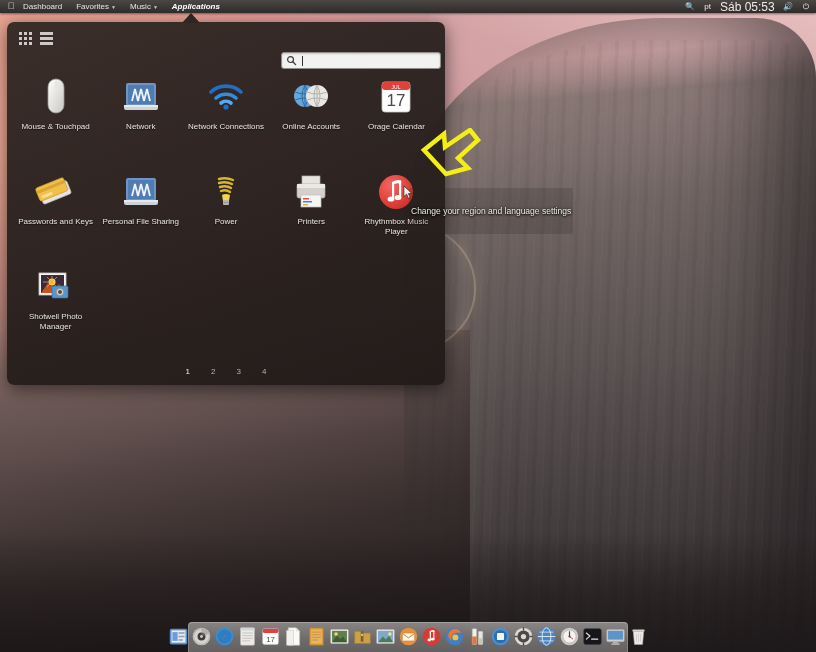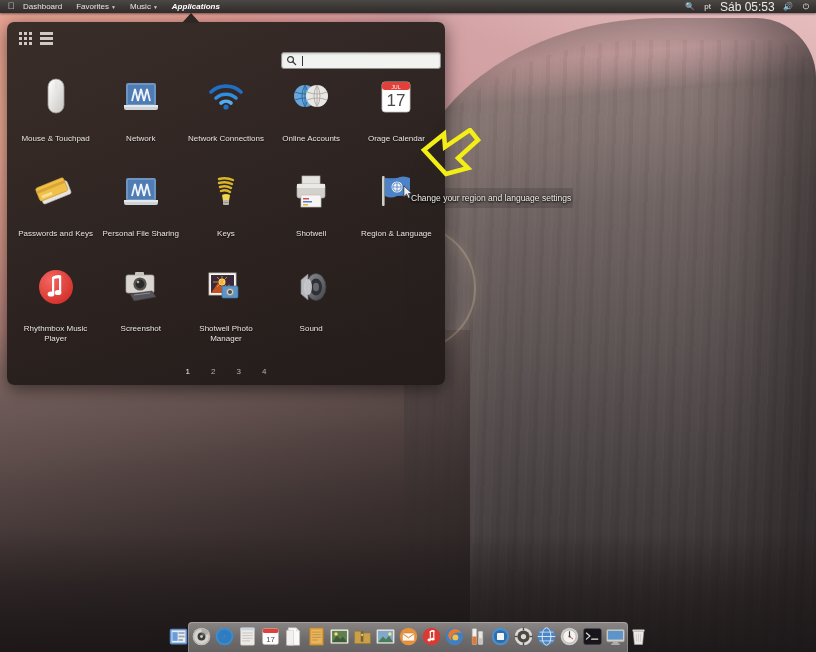--- a/index.html
+++ b/index.html
@@ -136,40 +136,40 @@
     grid-template-columns: repeat(5, 1fr);
     grid-template-rows: 95px 95px 95px;
     padding: 0 6px;
   }
   .app-cell {
     display: flex; flex-direction: column; align-items: center;
     padding-top: 4px; cursor: pointer;
   }
   .app-icon { width: 46px; height: 46px; position: relative; }
   .app-label {
-    margin-top: 14px; text-align: center; font-size: 8px; line-height: 10px;
+    margin-top: 2px; text-align: center; font-size: 8px; line-height: 10px;
     color: #e9e5e1; width: 78px;
     text-shadow: 0 1px 1px rgba(0,0,0,.7);
   }
 
   
   #pager {
     position: absolute; left: 0; bottom: 8px; width: 438px;
     display: flex; justify-content: center; gap: 15px;
     font-size: 8px; color: #b9b1ab;
   }
   #pager span { cursor: pointer; padding: 1px 3px; }
   #pager span.active { color: #efe9e4; }
 
   
   #tooltip {
     position: absolute; left: 409px; top: 188px; z-index: 60;
     font-size: 8.5px; color: #f0eee9; white-space: nowrap;
     text-shadow: 0 1px 2px rgba(0,0,0,.95), 0 0 3px rgba(0,0,0,.9);
-    background: rgba(40,34,32,.20); padding: 5px 2px; border-radius: 2px;
+    background: rgba(40,34,32,.20); padding: 18px 2px; border-radius: 2px;
   }
   
   #cursor {
     position: absolute; left: 403px; top: 185px; z-index: 61;
     width: 10px; height: 15px;
   }
   
   #annot-arrow { position: absolute; left: 418px; top: 128px; z-index: 62; width: 70px; height: 52px; }
 
   
@@ -372,51 +372,38 @@
             <path d="M16 10 q7 -2 14 1"></path>
             <path d="M16 14 q7 -2 13 1"></path>
             <path d="M17 18 q6 -2 11 1"></path>
             <path d="M18 22 q5 -2 9 1"></path>
           </g>
           <path d="M19 26 q4 -2 8 0 l-1 6 q-3 2 -6 0 z" fill="#f2d651"></path>
           <rect x="20" y="31" width="6" height="5" rx="1" fill="#b8b5b0"></rect>
           <rect x="20.5" y="33" width="5" height="1" fill="#96938f"></rect>
         </svg>
       </div>
-      <div class="app-label">Keys</div>
+      <div class="app-label">Power</div>
     </div>
 
     <div class="app-cell">
       <div class="app-icon">
         <svg viewBox="0 0 46 46" width="46" height="46">
           <rect x="14" y="7" width="18" height="9" fill="#e6e4e0" stroke="#b6b3ae" stroke-width="0.7"></rect>
           <rect x="9" y="15" width="28" height="14" rx="2" fill="#d4d1cc" stroke="#a9a6a1" stroke-width="0.7"></rect>
           <rect x="9" y="15" width="28" height="4" fill="#ebe9e5"></rect>
           <rect x="13" y="26" width="20" height="12" fill="#f6f5f2" stroke="#c2bfba" stroke-width="0.7"></rect>
           <rect x="15" y="29" width="6" height="1.5" fill="#d94f4f"></rect>
           <rect x="15" y="32" width="9" height="1.5" fill="#4f7cd9"></rect>
           <rect x="15" y="35" width="5" height="1.5" fill="#e0b838"></rect>
         </svg>
       </div>
-      <div class="app-label">Shotwell</div>
-    </div>
-
-    <div class="app-cell">
-      <div class="app-icon">
-        <svg viewBox="0 0 46 46" width="46" height="46">
-          <rect x="9" y="7" width="2.6" height="30" rx="1" fill="#cfcdc9"></rect>
-          <path d="M12 9 h25 v18 h-25 z" fill="#3b72b8"></path>
-          <path d="M12 9 q6 3 12 0 q6 -3 13 0 v18 q-7 -3 -13 0 q-6 3 -12 0 z" fill="#4b82c8"></path>
-          <circle cx="24" cy="18" r="5.5" fill="#ffffff" opacity=".92"></circle>
-          <circle cx="24" cy="18" r="4.2" fill="none" stroke="#3b72b8" stroke-width="0.8"></circle>
-          <path d="M20 18 h8 M24 14 v8" stroke="#3b72b8" stroke-width="0.7"></path>
-        </svg>
-      </div>
-      <div class="app-label">Region &amp; Language</div>
-    </div>
+      <div class="app-label">Printers</div>
+    </div>
+
 
     <div class="app-cell">
       <div class="app-icon">
         <svg viewBox="0 0 46 46" width="46" height="46">
           <defs>
               <radialGradient id="rb" cx=".35" cy=".3" r=".85">
             <stop offset="0" stop-color="#f4665f"></stop>
                 <stop offset="1" stop-color="#cf2a23"></stop>
               </radialGradient>
             </defs>
@@ -426,69 +413,37 @@
             <rect x="26" y="11.5" width="2.2" height="17" rx="1"></rect>
             <path d="M19 13 q5 -3 9 -1.5 v3.5 q-4 -2 -9 1 z"></path>
             <ellipse cx="18" cy="30" rx="3.4" ry="2.6"></ellipse>
             <ellipse cx="25" cy="28.5" rx="3.4" ry="2.6"></ellipse>
           </g>
         </svg>
       </div>
       <div class="app-label">Rhythmbox Music Player</div>
     </div>
 
-    <div class="app-cell">
-      <div class="app-icon">
-        <svg viewBox="0 0 46 46" width="46" height="46">
-          <rect x="8" y="11" width="28" height="18" rx="2" fill="#d9d6d1" stroke="#a8a5a0" stroke-width="0.7"></rect>
-          <rect x="17" y="8" width="9" height="4" rx="1" fill="#c6c3be"></rect>
-          <circle cx="22" cy="20" r="6.6" fill="#56534f"></circle>
-          <circle cx="22" cy="20" r="4.4" fill="#2b2927"></circle>
-          <circle cx="20" cy="18" r="1.3" fill="#cfd4d8" opacity=".8"></circle>
-          <path d="M12 30 L34 27 L38 33 L16 37 Z" fill="#55545a" stroke="#3a3938" stroke-width="0.6"></path>
-          <path d="M16 31 L32 29" stroke="#8d8c93" stroke-width="1"></path>
-        </svg>
-      </div>
-      <div class="app-label">Screenshot</div>
-    </div>
 
     <div class="app-cell">
       <div class="app-icon">
         <svg viewBox="0 0 46 46" width="46" height="46">
           <rect x="6" y="9" width="27" height="22" fill="#f7f5f1" stroke="#c9c6c1" stroke-width="0.8"></rect>
           <rect x="8" y="11" width="23" height="18" fill="#3a2a3c"></rect>
           <circle cx="19" cy="18" r="3.5" fill="#ffd257"></circle>
           <path d="M8 29 L15 19 L21 26 L26 20 L31 29 Z" fill="#c4531f"></path>
           <path d="M10 18 L19 18 M19 12 L19 24 M14 13 L24 23 M24 13 L14 23" stroke="#e8a13c" stroke-width="1" opacity=".8"></path>
           <rect x="19" y="22" width="16" height="12" rx="1.5" fill="#5a95c9" stroke="#3e6f99" stroke-width="0.7"></rect>
           <circle cx="27" cy="28" r="3.6" fill="#d9d6d1" stroke="#8e8b87" stroke-width="0.7"></circle>
           <circle cx="27" cy="28" r="2" fill="#4f4d4a"></circle>
         </svg>
       </div>
       <div class="app-label">Shotwell Photo Manager</div>
     </div>
 
-    <div class="app-cell">
-      <div class="app-icon">
-        <svg viewBox="0 0 46 46" width="46" height="46">
-          <defs>
-              <linearGradient id="spk" x1="0" y1="0" x2="1" y2="1">
-            <stop offset="0" stop-color="#8d8e93"></stop>
-                <stop offset="1" stop-color="#44454a"></stop>
-              </linearGradient>
-            </defs>
-          <path d="M13 16 L20 10 L20 36 L13 30 Z" fill="#b9babd" stroke="#7c7d82" stroke-width="0.7"></path>
-          <ellipse cx="28" cy="23" rx="10" ry="13.5" fill="url(#spk)" stroke="#3a3b40" stroke-width="0.8"></ellipse>
-          <ellipse cx="28" cy="23" rx="6" ry="8.5" fill="#2f3035"></ellipse>
-          <ellipse cx="28" cy="23" rx="3" ry="4.2" fill="#66676c"></ellipse>
-          <ellipse cx="20" cy="23" rx="4" ry="8" fill="#cbccd0" opacity=".9"></ellipse>
-        </svg>
-      </div>
-      <div class="app-label">Sound</div>
-    </div>
 
 
   </div>
 
   <div id="pager">
     <span class="active">1</span>
     <span>2</span>
     <span>3</span>
     <span>4</span>
   </div>

